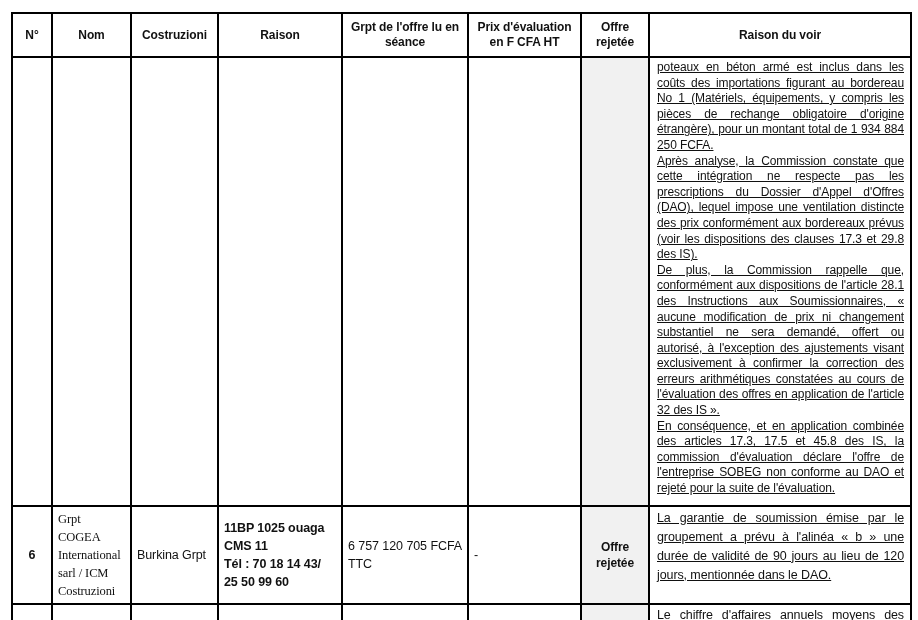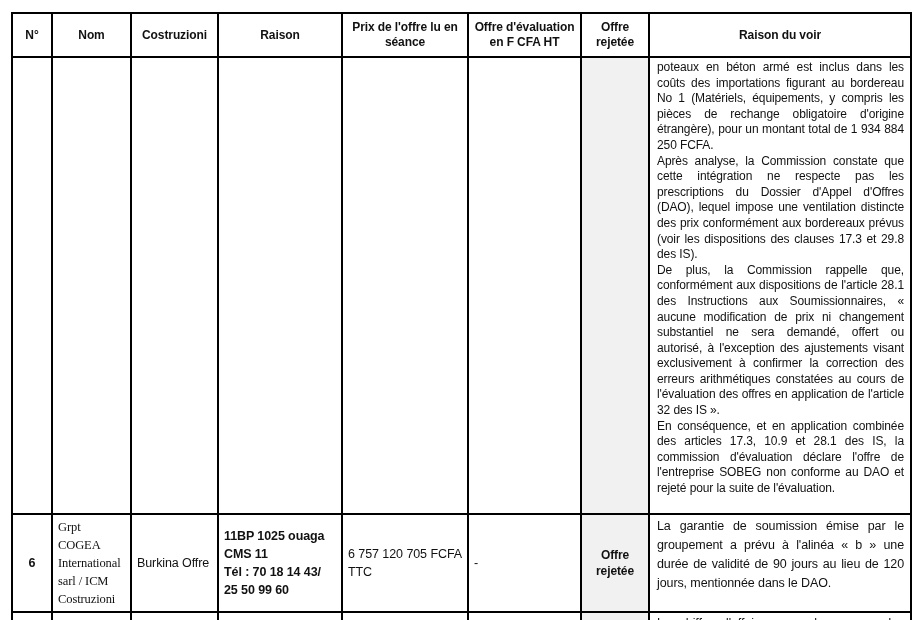--- a/index.html
+++ b/index.html
@@ -52,21 +52,22 @@
   td.cell-offre  {
     background: #f1f1f1;
     text-align: center;
     font-weight: bold;
     font-size: 12px;
     line-height: 16px;
   }
   td.cell-raison {
     vertical-align: top;
     text-align: justify;
-    padding: 2px 6px 16px 7px;
+    padding: 2px 6px 8px 7px;
+    text-decoration: underline;
   }
   td.cell-raison.cont p {
     margin: 0;
     font-size: 12px;
     line-height: 15.6px;
     text-align: justify;
   }
   td.cell-raison.tight {
     font-size: 12.5px;
     line-height: 19px;
@@ -92,46 +93,46 @@
       <col style="width:113px">
       <col style="width:68px">
       <col style="width:262px">
     </colgroup>
     <thead>
       <tr>
         <th>N°</th>
         <th>Nom</th>
         <th>Costruzioni</th>
         <th>Raison</th>
-        <th>Prix de l'offre lu en séance</th>
-        <th>Offre d'évaluation en F CFA HT</th>
+        <th>Grpt de l'offre lu en séance</th>
+        <th>Prix d'évaluation en F CFA HT</th>
         <th>Offre rejetée</th>
         <th>Raison du voir</th>
       </tr>
     </thead>
     <tbody>
       <tr class="row-cont">
         <td class="cell-num"></td>
         <td class="cell-nom"></td>
         <td></td>
         <td></td>
         <td></td>
         <td></td>
         <td class="cell-shaded"></td>
         <td class="cell-raison cont">
           <p>poteaux en béton armé est inclus dans les coûts des importations figurant au bordereau No 1 (Matériels, équipements, y compris les pièces de rechange obligatoire d'origine étrangère), pour un montant total de 1 934 884 250 FCFA.</p>
           <p>Après analyse, la Commission constate que cette intégration ne respecte pas les prescriptions du Dossier d'Appel d'Offres (DAO), lequel impose une ventilation distincte des prix conformément aux bordereaux prévus (voir les dispositions des clauses 17.3 et 29.8 des IS).</p>
           <p>De plus, la Commission rappelle que, conformément aux dispositions de l'article 28.1 des Instructions aux Soumissionnaires, « aucune modification de prix ni changement substantiel ne sera demandé, offert ou autorisé, à l'exception des ajustements visant exclusivement à confirmer la correction des erreurs arithmétiques constatées au cours de l'évaluation des offres en application de l'article 32 des IS ».</p>
-          <p>En conséquence, et en application combinée des articles 17.3, 10.9 et 28.1 des IS, la commission d'évaluation déclare l'offre de l'entreprise SOBEG non conforme au DAO et rejeté pour la suite de l'évaluation.</p>
+          <p>En conséquence, et en application combinée des articles 17.3, 17.5 et 45.8 des IS, la commission d'évaluation déclare l'offre de l'entreprise SOBEG non conforme au DAO et rejeté pour la suite de l'évaluation.</p>
         </td>
       </tr>
       <tr class="row-six">
         <td class="cell-num">6</td>
         <td class="cell-nom">Grpt COGEA International sarl / ICM Costruzioni</td>
-        <td>Burkina Offre</td>
+        <td>Burkina Grpt</td>
         <td class="addr-bold">
           <div>11BP 1025 ouaga CMS 11</div>
           <div>Tél : 70 18 14 43/ 25 50 99 60</div>
         </td>
         <td class="cell-prix-justify">6 757 120 705 FCFA TTC</td>
         <td>-</td>
         <td class="cell-offre">Offre rejetée</td>
         <td class="cell-raison tight">La garantie de soumission émise par le groupement a prévu à l'alinéa « b » une durée de validité de 90 jours au lieu de 120 jours, mentionnée dans le DAO.</td>
       </tr>
       <tr class="row-seven">

